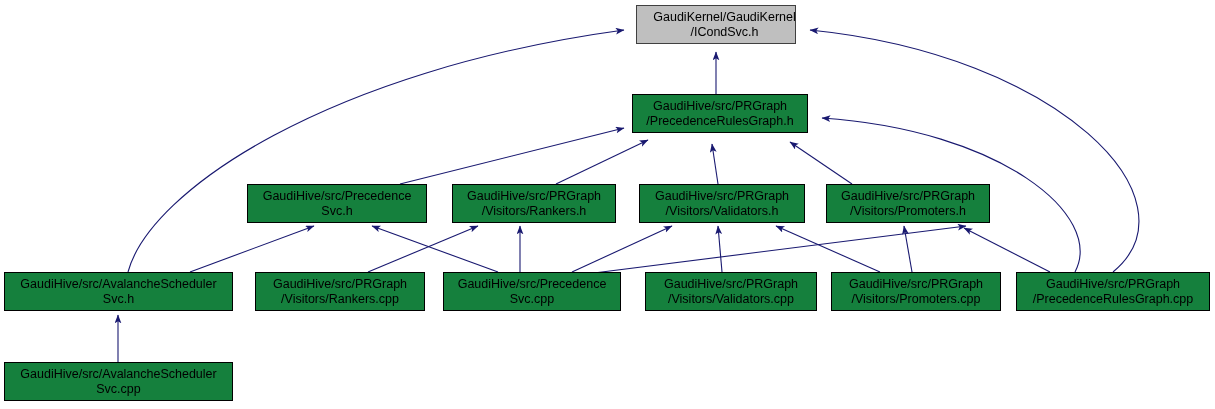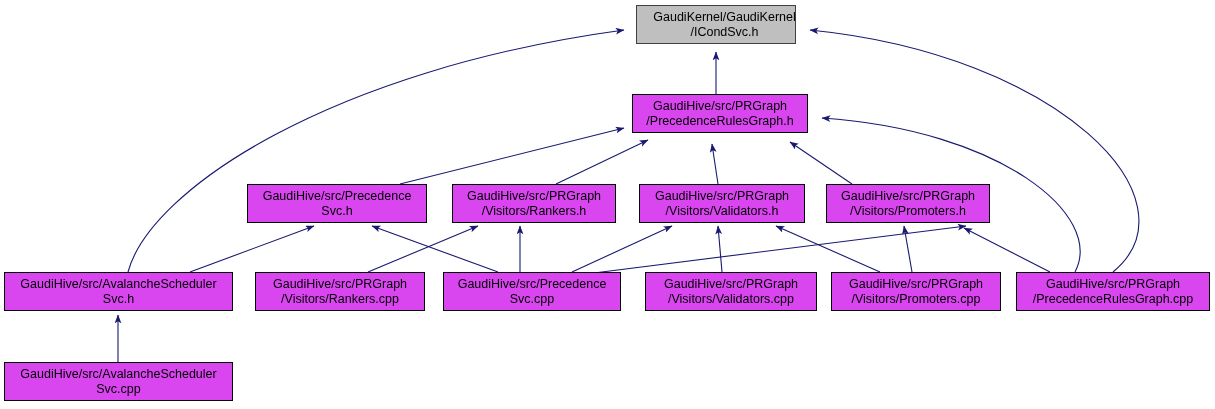--- a/index.html
+++ b/index.html
@@ -1,19 +1,19 @@
 <!DOCTYPE html>
 <html><head>
 <meta charset="utf-8">
 <style>
   html,body{margin:0;padding:0;background:#ffffff;}
   body{font-family:"Liberation Sans",sans-serif;}
   #graph{position:relative;width:1215px;height:409px;background:#ffffff;overflow:hidden;}
   #edges{position:absolute;left:0;top:0;width:1215px;height:409px;}
-  .node{position:absolute;box-sizing:border-box;border:1px solid #000000;background:#d946ef;
+  .node{position:absolute;box-sizing:border-box;border:1px solid #000000;background:#15803d;
         display:flex;align-items:center;justify-content:center;text-align:center;
         font-size:12.5px;line-height:15px;color:#000000;white-space:pre-line;}
   .node.root{background:#bfbfbf;border:1px solid #404040;}
 </style>
 </head>
 <body>
 
 <div id="graph">
   <svg id="edges" viewBox="0 0 1215 409" xmlns="http://www.w3.org/2000/svg">
     <defs>

